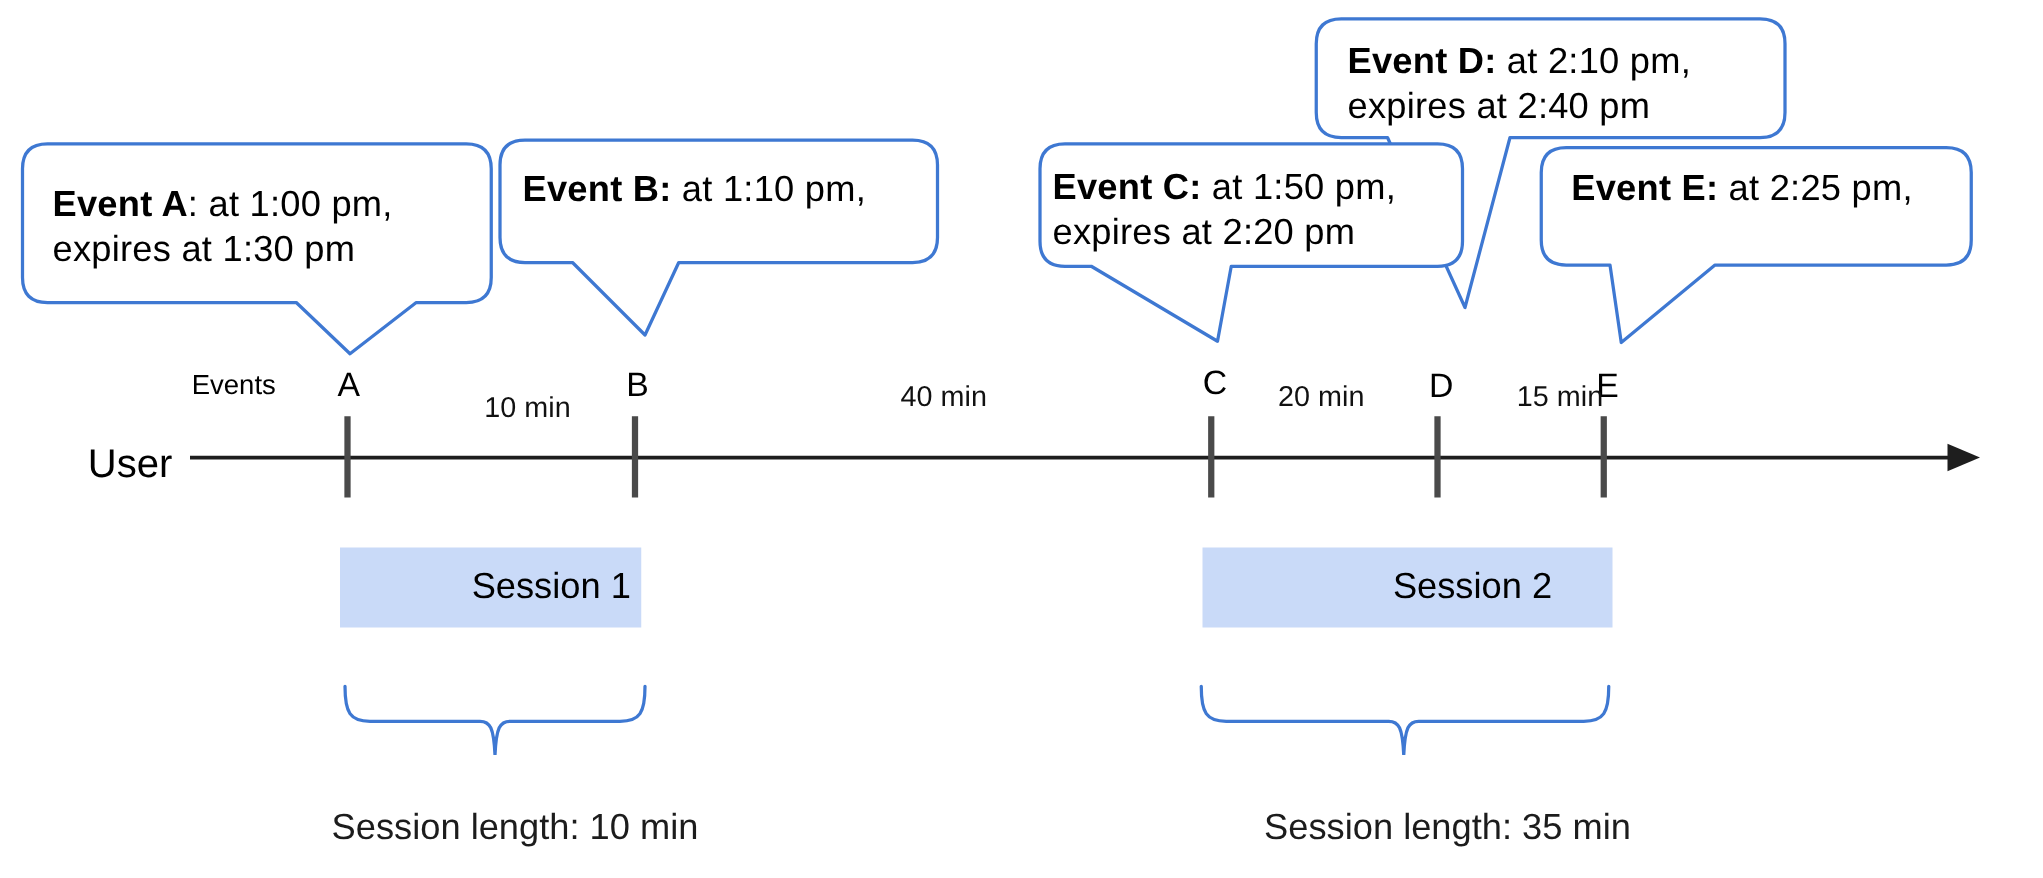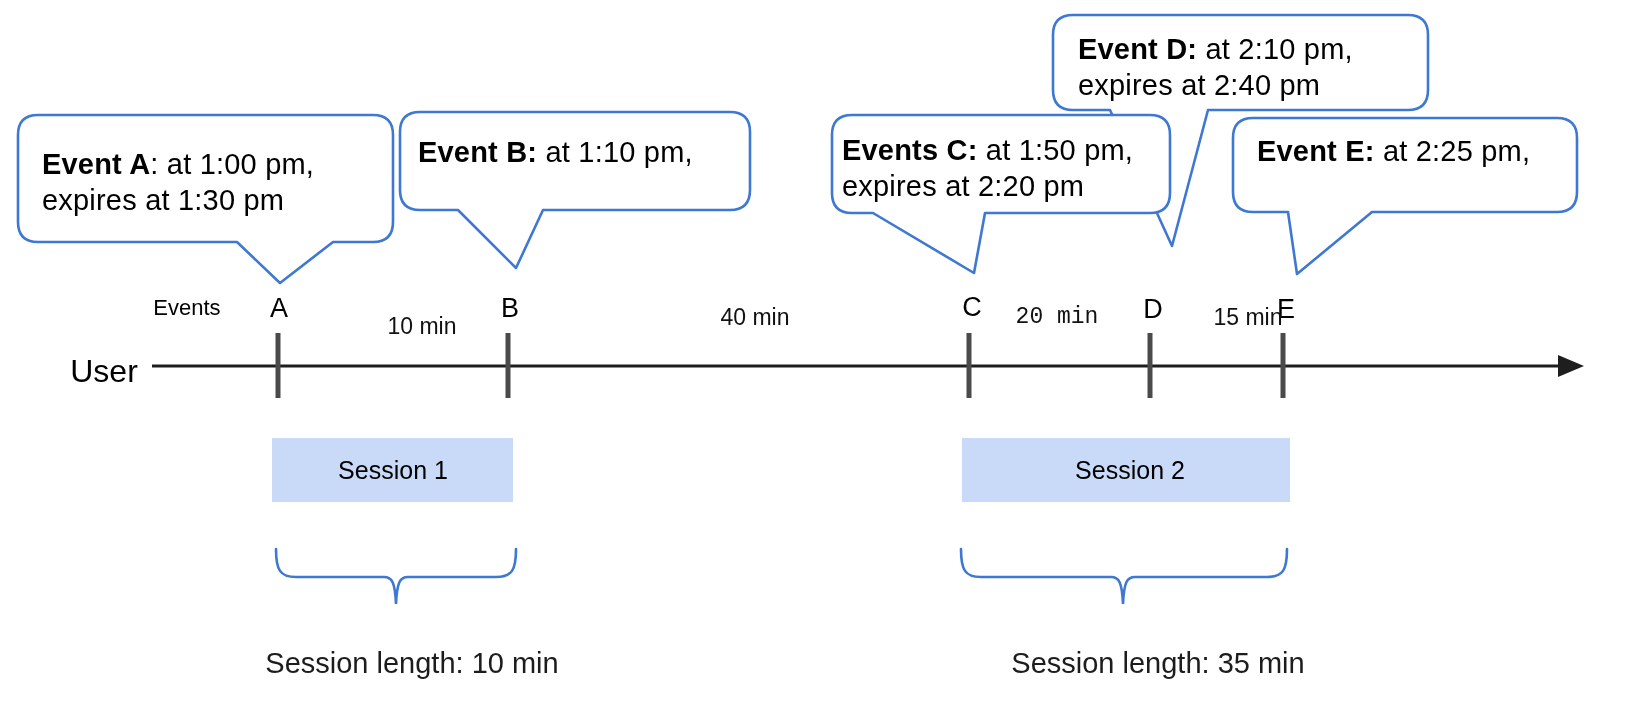--- a/index.html
+++ b/index.html
@@ -20,21 +20,21 @@
     font-size:29px;
     line-height:36px;
     letter-spacing:0.2px;
     color:#000;
   }
   .bubble-text .b{font-weight:700;}
   .axis-label{font-size:22px;}
   .user-label{font-size:32px;}
   .tick-label{font-size:27px;}
   .interval-label{font-size:23px;color:#111;}
-  .session-label{font-size:25px;}
+  .session-label{font-size:29px;margin-left:48px;}
   .session-length{font-size:29px;color:#1c1c1c;}
 </style>
 </head>
 <body>
 
 <div class="stage">
 
   <svg width="1634" height="702" viewBox="0 0 1634 702">
 
     <path d="M 1073,15 L 1408,15 Q 1428,15 1428,35 L 1428,90 Q 1428,110 1408,110 L 1208,110 L 1172,246 L 1110,110 L 1073,110 Q 1053,110 1053,90 L 1053,35 Q 1053,15 1073,15 Z" fill="#ffffff" stroke="#3e78d2" stroke-width="2.6" stroke-linejoin="round"></path>
@@ -64,21 +64,21 @@
   </svg>
 
   <div class="bubble-text" style="left:42px;top:146px;">
     <span class="b">Event A</span><span>: at 1:00 pm,</span><br>
     <span>expires at 1:30 pm</span>
   </div>
   <div class="bubble-text" style="left:418px;top:134px;">
     <span class="b">Event B:</span><span> at 1:10 pm,</span><br>
   </div>
   <div class="bubble-text" style="left:842px;top:132px;">
-    <span class="b">Events C:</span><span> at 1:50 pm,</span><br>
+    <span class="b">Event C:</span><span> at 1:50 pm,</span><br>
     <span>expires at 2:20 pm</span>
   </div>
   <div class="bubble-text" style="left:1078px;top:31px;">
     <span class="b">Event D:</span><span> at 2:10 pm,</span><br>
     <span>expires at 2:40 pm</span>
   </div>
   <div class="bubble-text" style="left:1257px;top:133px;">
     <span class="b">Event E:</span><span> at 2:25 pm,</span><br>
   </div>
 
@@ -86,21 +86,21 @@
   <div class="txt center user-label" style="left:104px;top:371px;">User</div>
 
   <div class="txt center tick-label" style="left:279px;top:308px;">A</div>
   <div class="txt center tick-label" style="left:510px;top:308px;">B</div>
   <div class="txt center tick-label" style="left:972px;top:307px;">C</div>
   <div class="txt center tick-label" style="left:1153px;top:309px;">D</div>
   <div class="txt center tick-label" style="left:1286px;top:309px;">E</div>
 
   <div class="txt center interval-label" style="left:400px;top:326px;margin-left:22px;">10 min</div>
   <div class="txt center interval-label" style="left:755px;top:317px;">40 min</div>
-  <div class="txt center interval-label" style="left:1057px;top:317px;font-family:Liberation Mono, monospace;">20 min</div>
+  <div class="txt center interval-label" style="left:1057px;top:317px;">20 min</div>
   <div class="txt center interval-label" style="left:1214px;top:317px;margin-left:34px;">15 min</div>
 
   <div class="txt center session-label" style="left:393px;top:470px;">Session 1</div>
   <div class="txt center session-label" style="left:1130px;top:470px;">Session 2</div>
 
   <div class="txt center session-length" style="left:412px;top:663px;">Session length: 10 min</div>
   <div class="txt center session-length" style="left:1158px;top:663px;">Session length: 35 min</div>
 
 </div>
 

